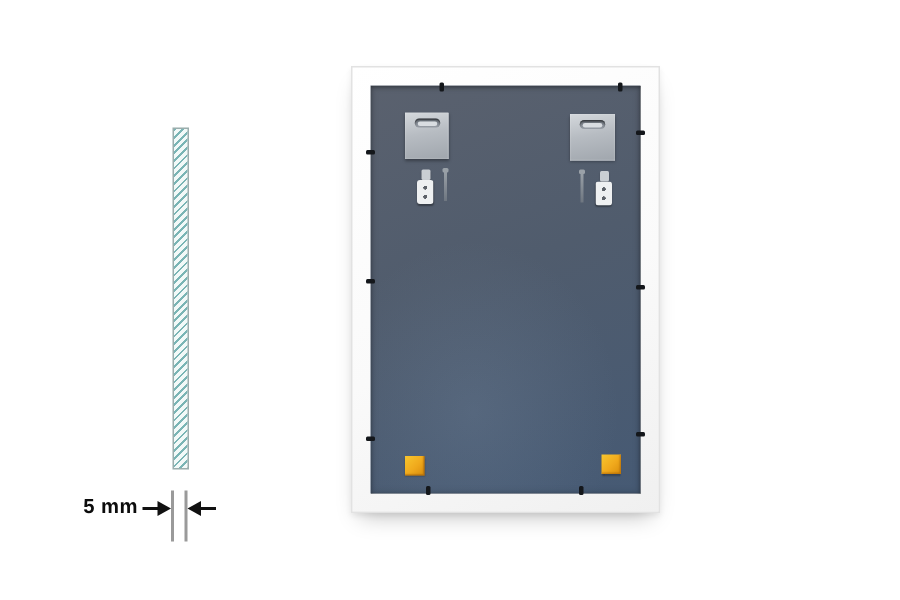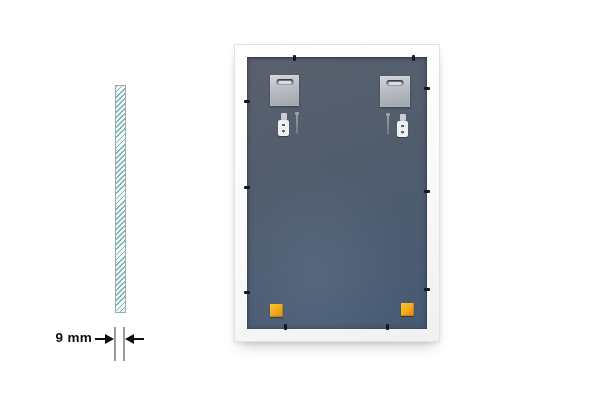--- a/index.html
+++ b/index.html
@@ -103,21 +103,21 @@
 
 <div class="canvas">
 
   <div class="abs glass-strip"></div>
   <div class="abs ext-line ext-left"></div>
   <div class="abs ext-line ext-right"></div>
   <div class="abs dim-line dim-line-right"></div>
   <div class="abs arrow-head head-right"></div>
   <div class="abs dim-line dim-line-left"></div>
   <div class="abs arrow-head head-left"></div>
-  <div class="abs dim-label">9 mm</div>
+  <div class="abs dim-label">5 mm</div>
 
   <div class="abs frame">
     <div class="panel"></div>
 
     <div class="abs plate plate-left">
       <div class="slot">
         <div class="slot-highlight"></div>
       </div>
     </div>
     <div class="abs plate plate-right">

